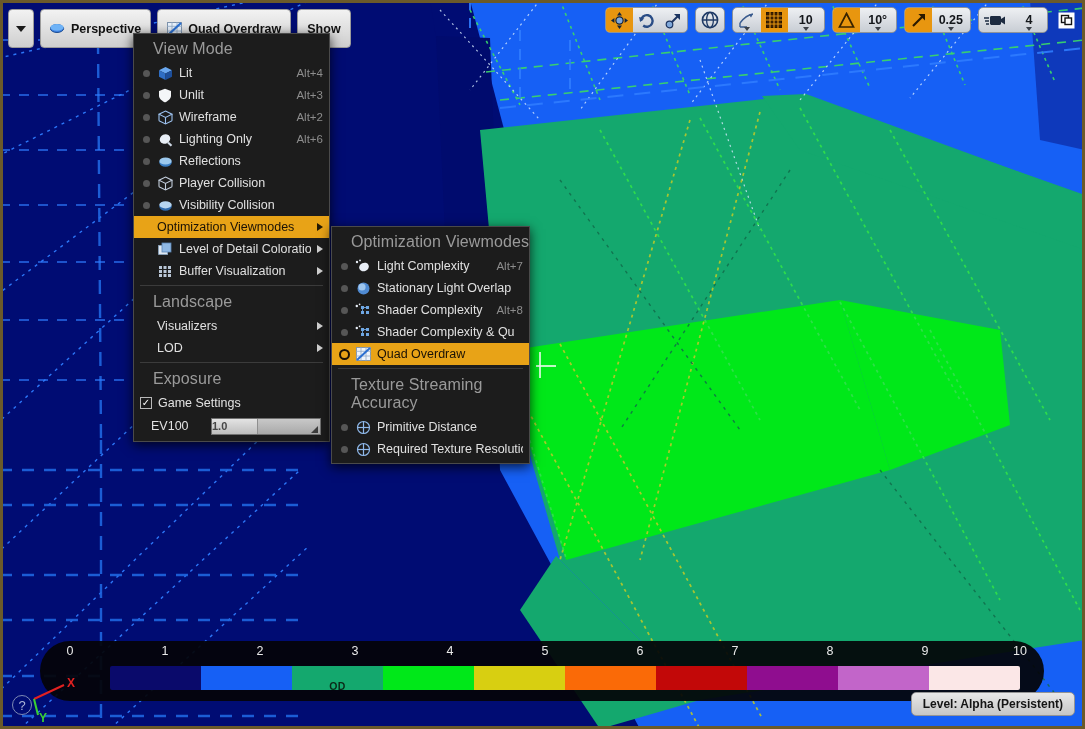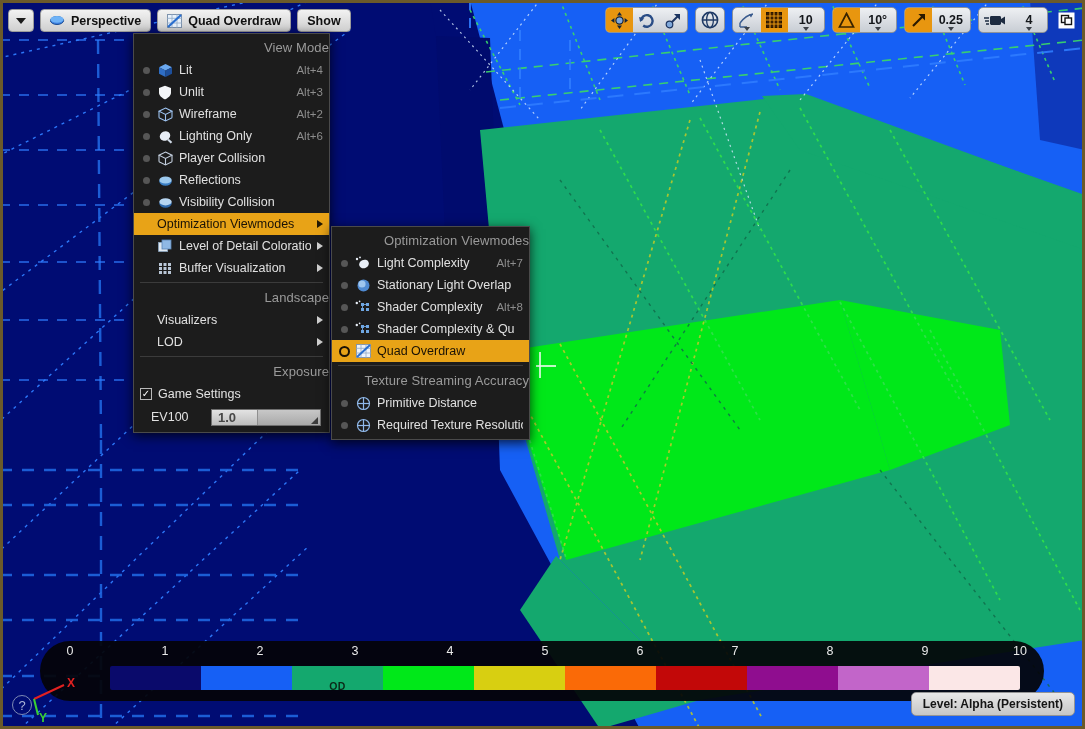--- a/index.html
+++ b/index.html
@@ -24,21 +24,21 @@
   }
 
   
   #tb-left {
     position: absolute; top: 9px; left: 8px;
     display: flex; align-items: center; gap: 6px;
     z-index: 40;
   }
   .tb-btn {
     display: flex; align-items: center; gap: 6px;
-    height: 23px;
+    height: 39px;
     padding: 0 9px;
     border-radius: 4px;
     background: linear-gradient(#f2f2f2,#cfcfcf);
     border: 1px solid #9b9b9b;
     color: #111;
     font-size: 12.5px;
     font-weight: bold;
     white-space: nowrap;
     cursor: pointer;
   }
@@ -98,24 +98,23 @@
     background: #1c1c1c;
     border: 1px solid #4a4a4a;
     box-shadow: 0 3px 11px rgba(0,0,0,.75);
     z-index: 60;
     padding: 2px 0 3px 0;
   }
   #menu-main { top: 33px; left: 133px; width: 197px; }
   #menu-sub  { top: 226px; left: 331px; width: 199px; }
 
   .m-head {
-    font-size: 13px; color: #9a9a9a;
-    padding: 4px 0 4px 0;
+    font-size: 16px; color: #9a9a9a;
+    padding: 4px 0 4px 19px;
     letter-spacing: .1px;
-    text-align: right;
   }
   .m-sep { height: 1px; background: #3b3b3b; margin: 3px 6px; }
   .m-item {
     display: flex; align-items: center;
     height: 22px;
     padding: 0 6px 0 6px;
     color: #e0e0e0;
     font-size: 12.5px;
     cursor: pointer;
     position: relative;
@@ -183,22 +182,21 @@
     cursor: pointer;
   }
   .sl-fill {
     position: absolute; left: 0; top: 0; bottom: 0;
     width: 43%;
     background: linear-gradient(#e3e3e3,#bdbdbd);
     border-right: 1px solid #8f8f8f;
   }
   .sl-val {
     position: relative;
-    font-size: 13px; color: #474747; font-weight: bold;
-    padding-left: 6px;
+    font-size: 11px; color: #474747; font-weight: bold;
   }
   .sl-grip {
     position: absolute; right: 2px; bottom: 1px;
     width: 0; height: 0;
     border-left: 7px solid transparent;
     border-bottom: 7px solid #3d3d3d;
   }
 
   
   #tooltip {
@@ -604,43 +602,43 @@
       </span>
       <span class="lbl">Lighting Only</span>
       <span class="accel">Alt+6</span>
     </div>
 
     <div class="m-item">
       <span class="bullet">
           <span class="dot"></span>
         </span>
       <span class="ico">
+        <svg width="15" height="15" viewBox="0 0 15 15">
+          <ellipse cx="7.5" cy="8.5" rx="6.2" ry="4.2" fill="#3a7ec4"></ellipse>
+          <ellipse cx="7.5" cy="7" rx="6.2" ry="3.6" fill="#9cc9ee"></ellipse>
+        </svg>
+      </span>
+      <span class="lbl">Reflections</span>
+      <span class="accel"></span>
+    </div>
+
+    <div class="m-item">
+      <span class="bullet">
+          <span class="dot"></span>
+        </span>
+      <span class="ico">
         <svg width="15" height="15" viewBox="0 0 15 15" fill="none" stroke="#c3cedd" stroke-width="1.1">
           <polygon points="7.5,1 14,4.2 7.5,7.5 1,4.2"></polygon>
           <line x1="1" y1="4.2" x2="1" y2="10.8"></line>
             <line x1="14" y1="4.2" x2="14" y2="10.8"></line>
           <line x1="7.5" y1="7.5" x2="7.5" y2="14"></line>
           <polyline points="1,10.8 7.5,14 14,10.8"></polyline>
         </svg>
       </span>
       <span class="lbl">Player Collision</span>
-      <span class="accel"></span>
-    </div>
-
-    <div class="m-item">
-      <span class="bullet">
-          <span class="dot"></span>
-        </span>
-      <span class="ico">
-        <svg width="15" height="15" viewBox="0 0 15 15">
-          <ellipse cx="7.5" cy="8.5" rx="6.2" ry="4.2" fill="#3a7ec4"></ellipse>
-          <ellipse cx="7.5" cy="7" rx="6.2" ry="3.6" fill="#9cc9ee"></ellipse>
-        </svg>
-      </span>
-      <span class="lbl">Reflections</span>
       <span class="accel"></span>
     </div>
 
     <div class="m-item">
       <span class="bullet">
           <span class="dot"></span>
         </span>
       <span class="ico">
         <svg width="15" height="15" viewBox="0 0 15 15">
           <ellipse cx="7.5" cy="8.6" rx="6.2" ry="4.2" fill="#2f6aad"></ellipse>

